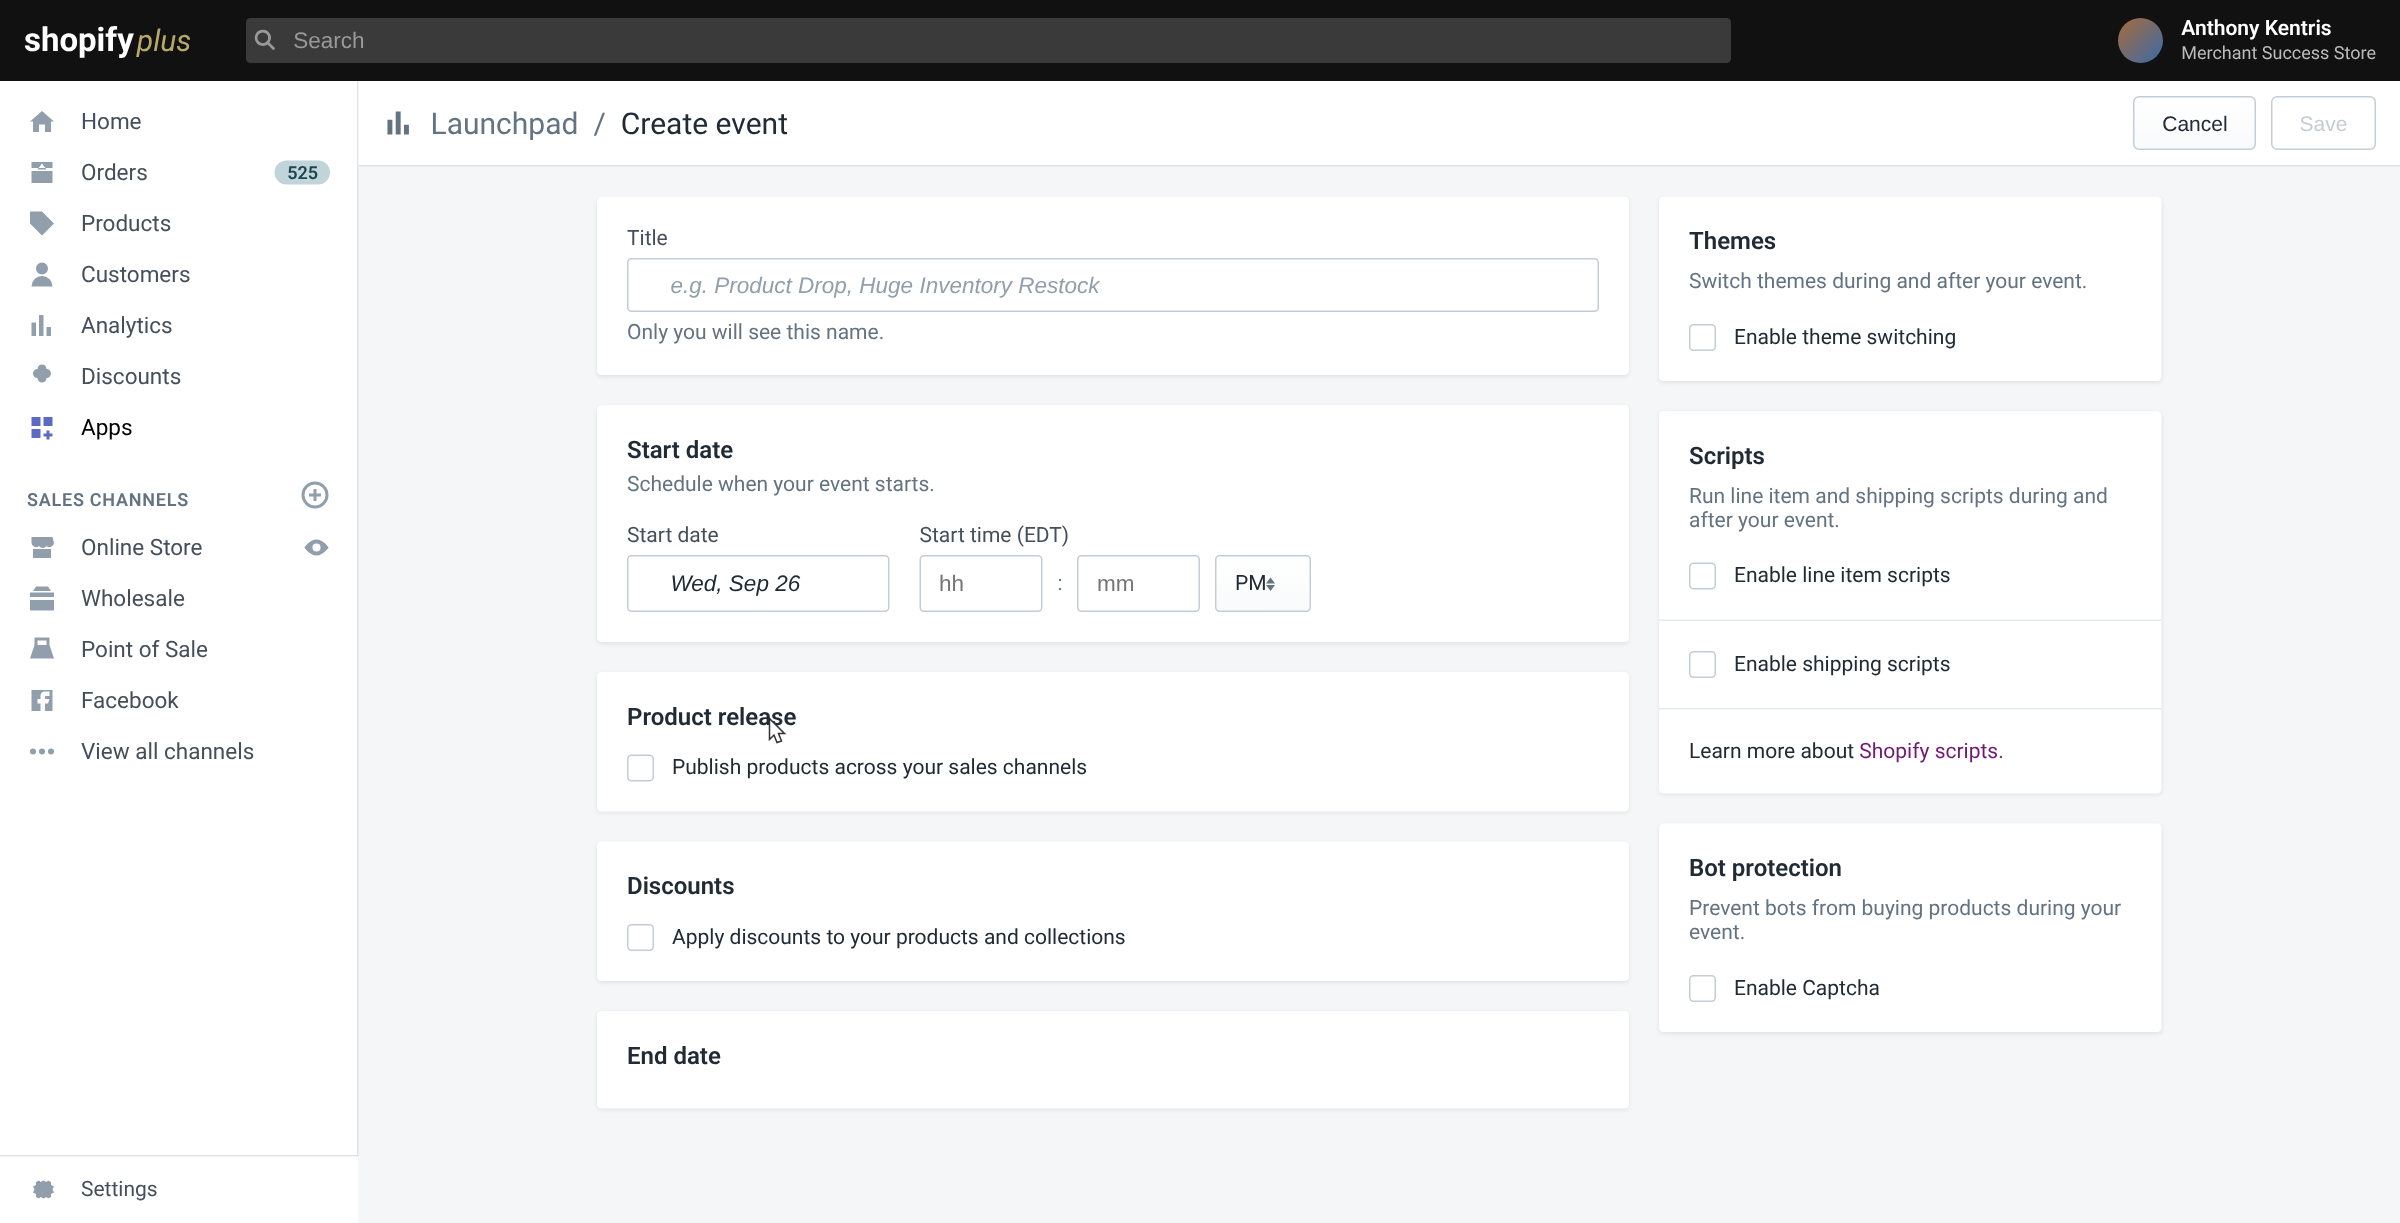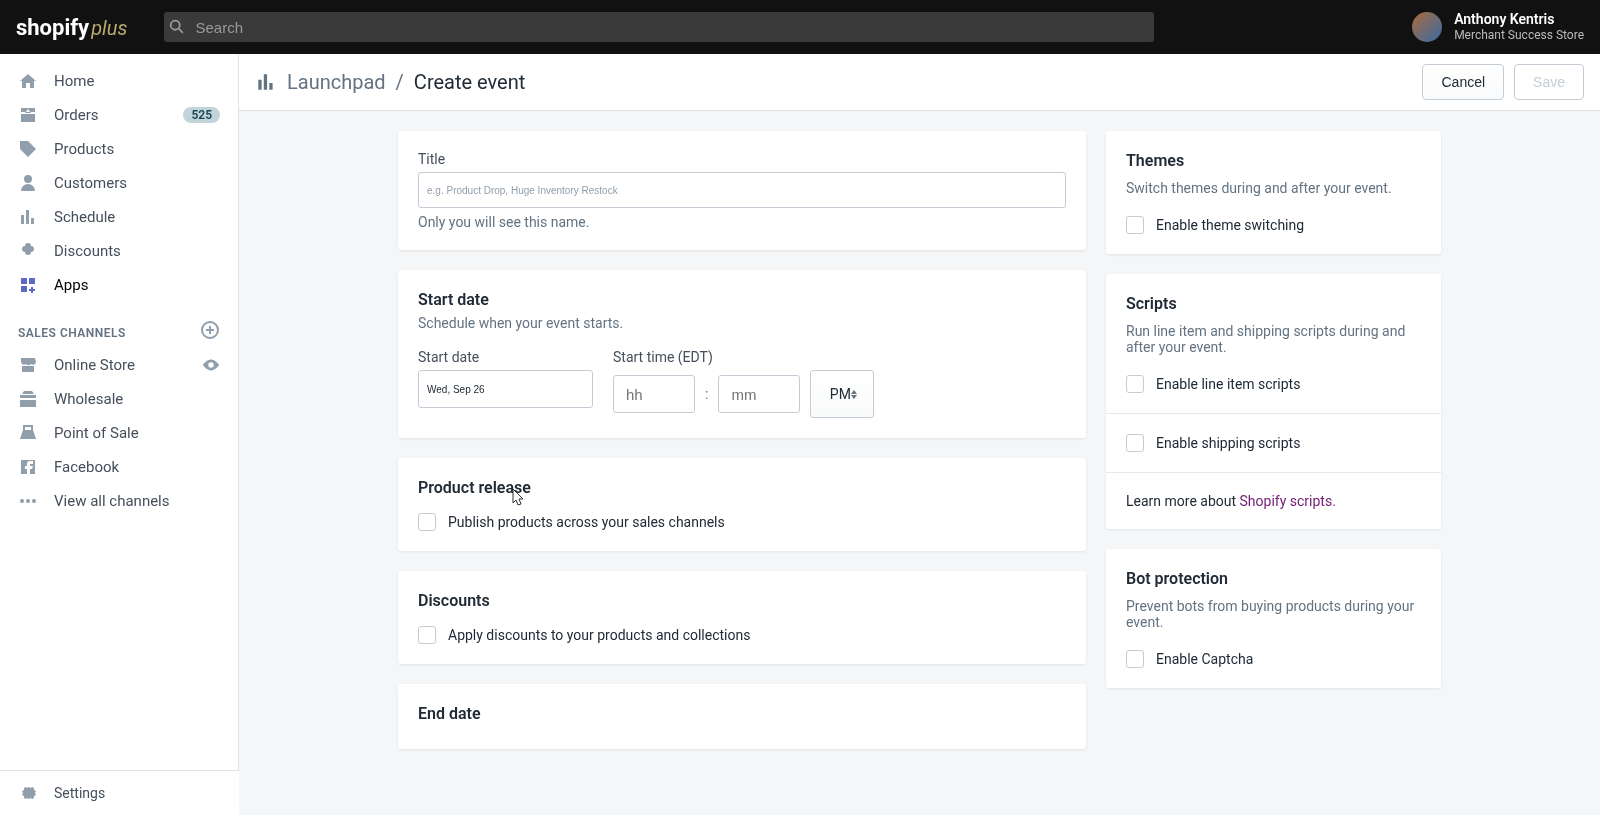--- a/index.html
+++ b/index.html
@@ -44,26 +44,26 @@
 .content { flex:1; display:flex; gap:20px; padding:20px 28px; justify-content:center;}
 .col-left { width:688px; display:flex; flex-direction:column; gap:20px;}
 .col-right { width:335px; display:flex; flex-direction:column; gap:20px;}
 
 .card { background:#fff; border-radius:3px; box-shadow:0 1px 3px rgba(0,0,0,0.08);}
 .card-pad { padding:20px;}
 .card h3 { font-size:16px; font-weight:600; margin-bottom:6px;}
 .card .sub { color:#637381; font-size:14px; margin-bottom:18px;}
 .hint { color:#637381; font-size:14px; margin-top:6px;}
 .label { color:#454f5b; font-size:14px; margin-bottom:5px; display:block;}
-.text-input { width:100%; height:36px; border:1px solid #c4cdd5; border-radius:3px; padding:0 8px; font-size:10px; color:#212b36;}
+.text-input { width:100%; height:36px; border:1px solid #c4cdd5; border-radius:3px; padding:0 28px; font-size:15px; color:#212b36;font-style:italic;}
 .text-input::placeholder { color:#919eab;}
 .row { display:flex; gap:20px;}
 .time-row { display:flex; align-items:center; gap:10px;}
 .time-input { width:82px; height:38px; border:1px solid #c4cdd5; border-radius:3px; padding:0 12px; font-size:15px; text-align:left;}
-.select { width:64px; height:48px; border:1px solid #c4cdd5; border-radius:3px; padding:0 10px 0 12px; font-size:14px; background:linear-gradient(#fff,#f9fafb); display:flex; align-items:center; justify-content:center; cursor:pointer;}
+.select { width:64px; height:38px; border:1px solid #c4cdd5; border-radius:3px; padding:0 10px 0 12px; font-size:14px; background:linear-gradient(#fff,#f9fafb); display:flex; align-items:center; justify-content:flex-start; cursor:pointer;}
 .select .caret { display:flex; flex-direction:column; gap:1px;}
 .select .caret span { width:0; height:0; border-left:3px solid transparent; border-right:3px solid transparent;}
 .select .caret .up { border-bottom:4px solid #637381;}
 .select .caret .down { border-top:4px solid #637381;}
 .colon { color:#637381;}
 .check-row { display:flex; align-items:center; gap:12px;}
 .checkbox { width:18px; height:18px; border:1px solid #c4cdd5; border-radius:3px; cursor:pointer; flex-shrink:0;}
 .divider { height:1px; background:#e6e9ec; margin:0 -20px;}
 .right-section { padding:20px;}
 .link { color:#701a75; cursor:pointer;}
@@ -116,21 +116,21 @@
     <div class="nav-item">
       <svg viewBox="0 0 20 20">
           <path d="M10 10a4 4 0 100-8 4 4 0 000 8zm-7 8a7 7 0 0114 0z"></path>
         </svg>
       <span>Customers</span>
     </div>
     <div class="nav-item">
       <svg viewBox="0 0 20 20">
           <path d="M3 17V8h3v9zm5 0V3h3v14zm5 0v-6h3v6z"></path>
         </svg>
-      <span>Schedule</span>
+      <span>Analytics</span>
     </div>
     <div class="nav-item">
       <svg viewBox="0 0 20 20">
           <path d="M10 2a3 3 0 013 3 3 3 0 013 3 3 3 0 01-3 3 3 3 0 01-3 3 3 3 0 01-3-3 3 3 0 01-3-3 3 3 0 013-3 3 3 0 013-3z"></path>
         </svg>
       <span>Discounts</span>
     </div>
     <div class="nav-item active">
       <svg viewBox="0 0 20 20">
           <path d="M3 3h6v6H3zm8 0h6v6h-6zM3 11h6v6H3zm10 1h2v2h2v2h-2v2h-2v-2h-2v-2h2z"></path>

